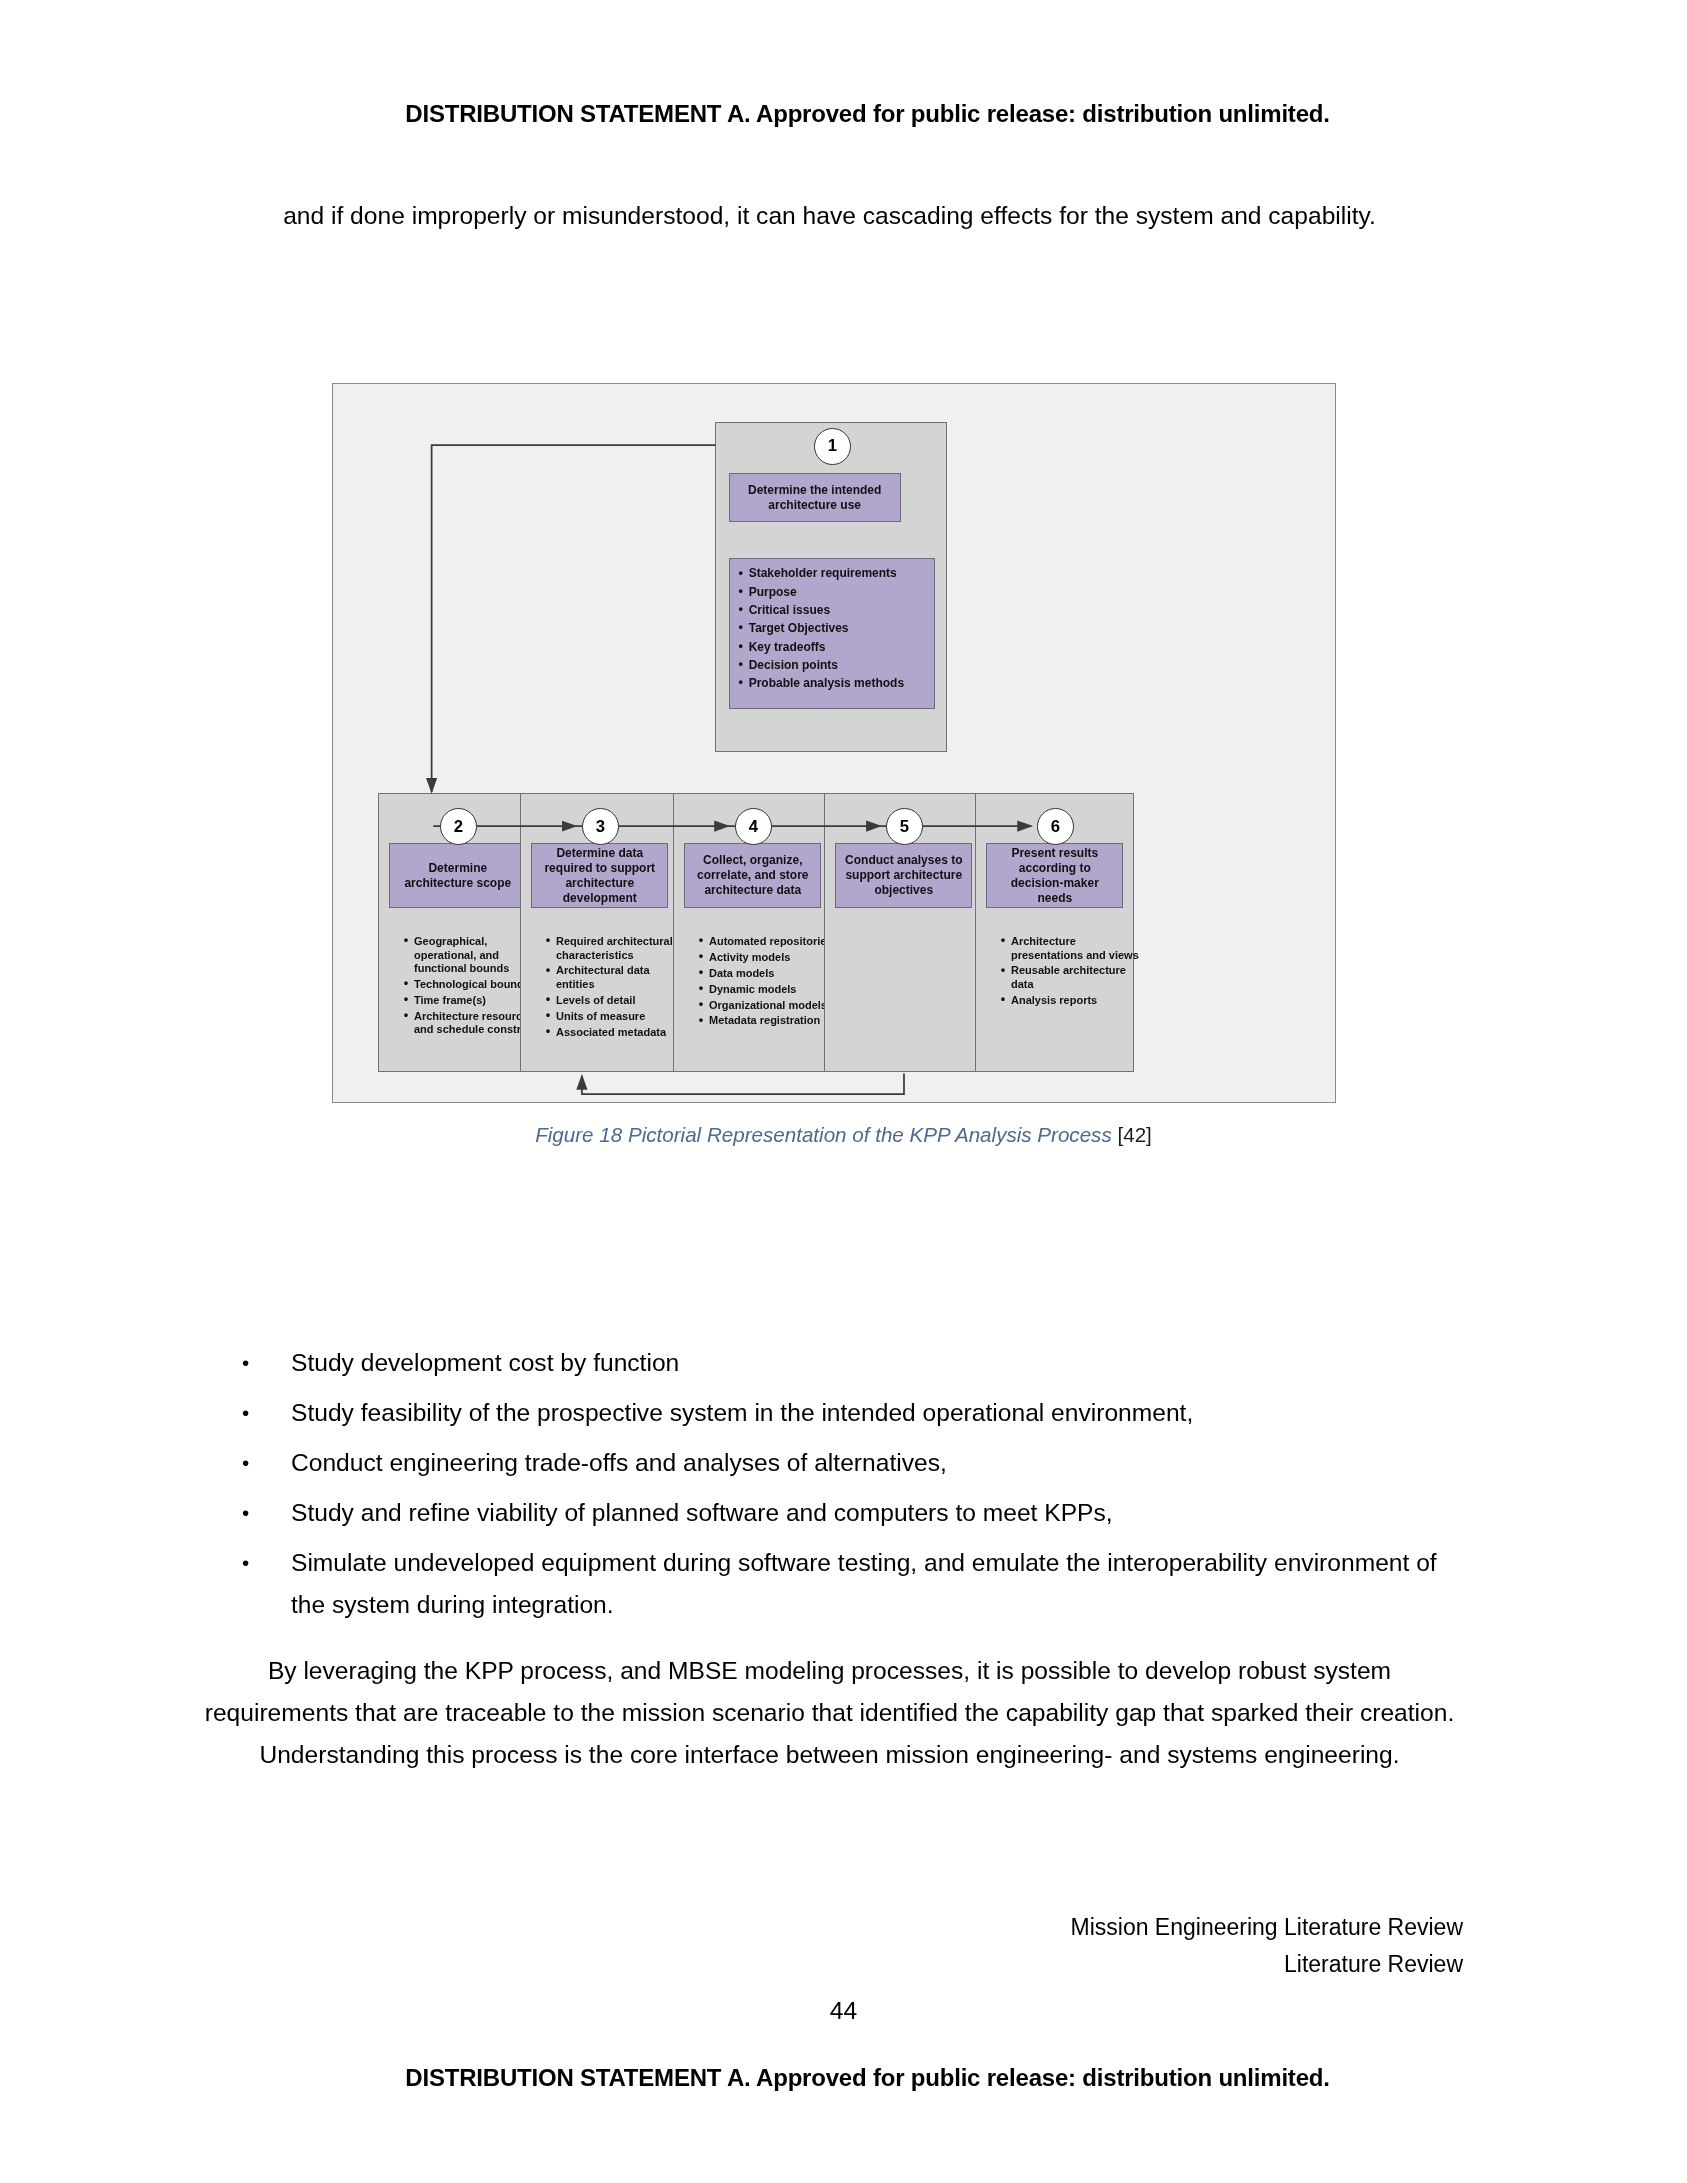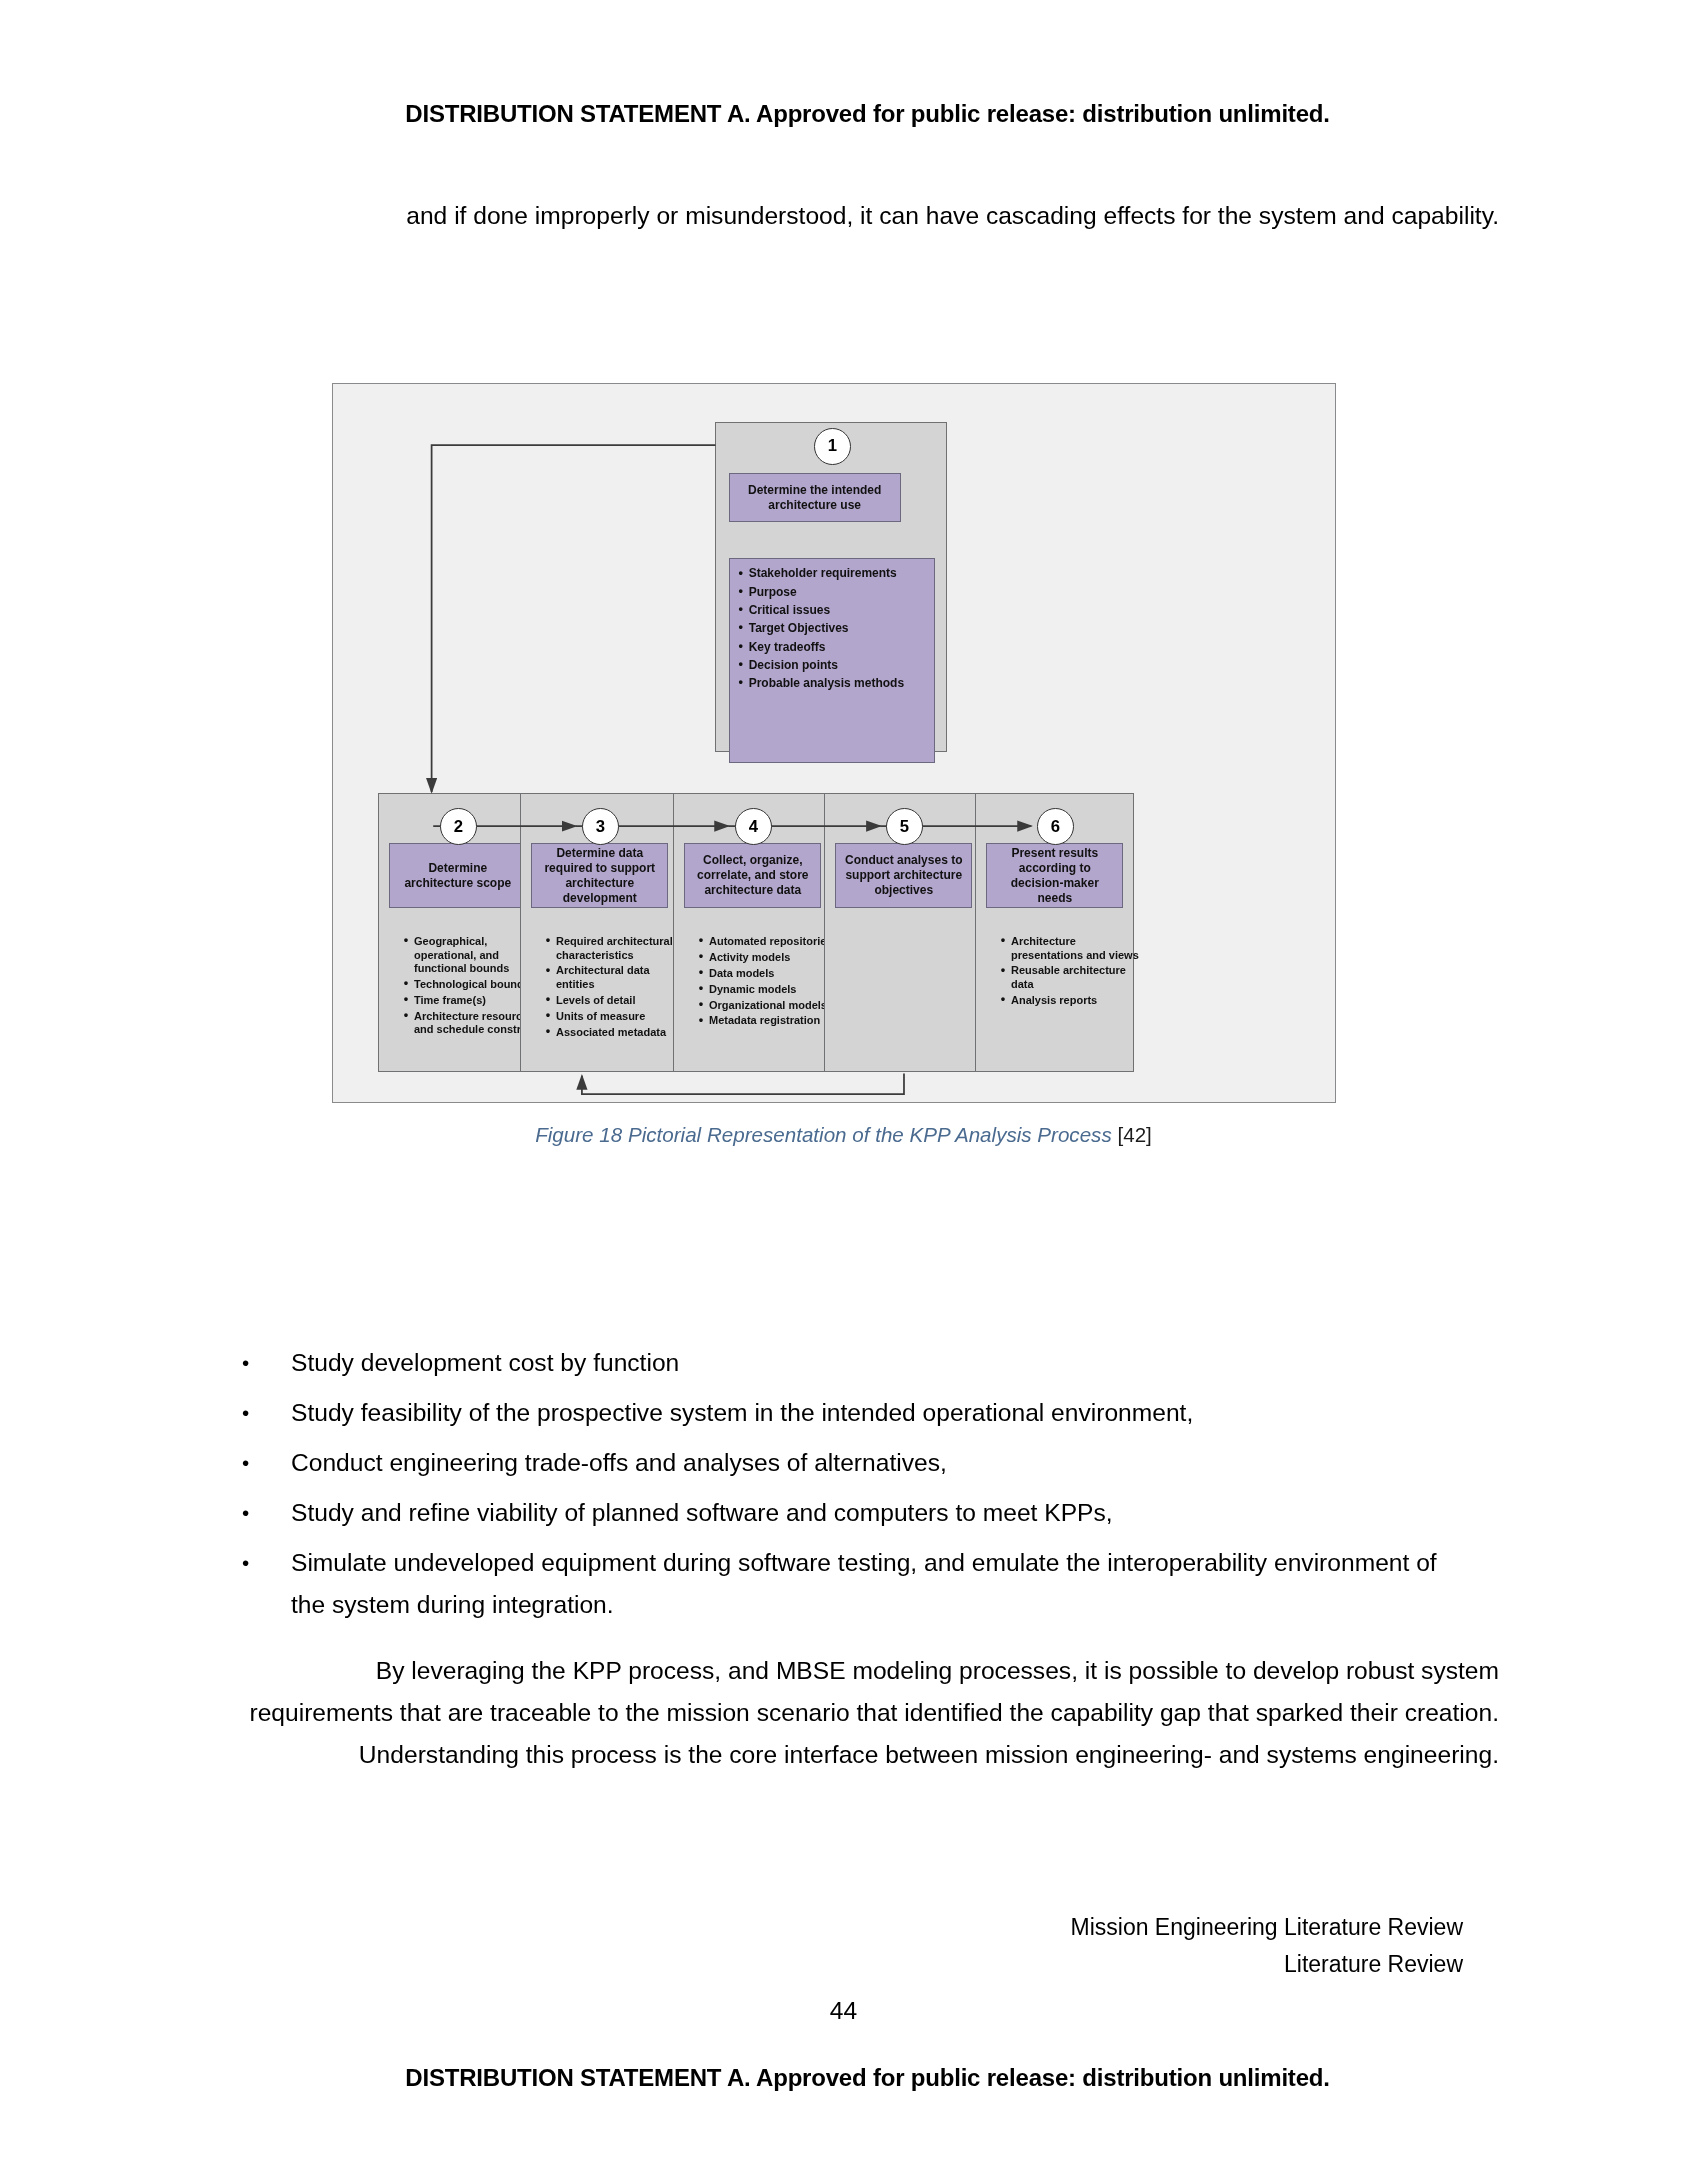--- a/index.html
+++ b/index.html
@@ -36,22 +36,21 @@
   .dist-top { top: 100px; }
   .dist-bottom { top: 2064px; }
 
   
   .body-text {
     position: absolute;
     left: 196px;
     width: 1267px;
     font-size: 24.6px;
     line-height: 42px;
-    text-align: right;
-    margin-left: 36px;
+    text-align: center;
   }
   .para-intro { top: 195px; }
   .para-after-figure { top: 1191px; }
   .para-final { top: 1650px; }
 
   
   .bullet-list {
     position: absolute;
     left: 196px;
     top: 1342px;
@@ -179,21 +178,21 @@
     width: 137px;
     height: 65px;
   }
 
   
   .bullets-box-purple {
     position: absolute;
     left: 12.7px;
     top: 135px;
     width: 206px;
-    height: 205px;
+    height: 151px;
     background: #b3a6cd;
     border: 1.6px solid #6b6880;
     box-sizing: border-box;
     padding: 6.4px 8px;
   }
 
   
   .bullets-plain {
     position: absolute;
     left: 24px;

